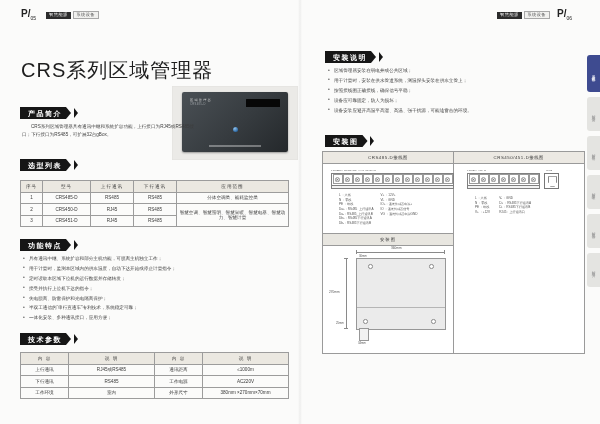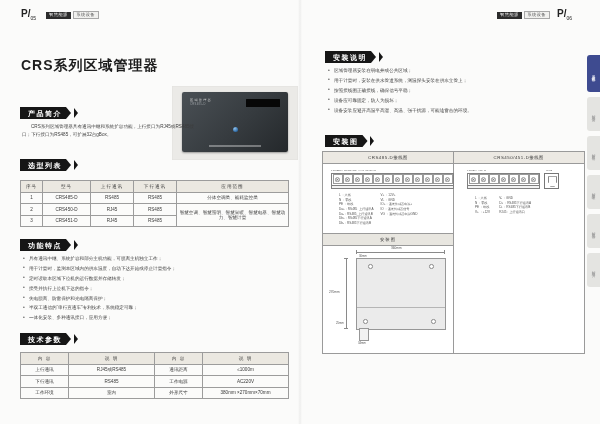--- a/index.html
+++ b/index.html
@@ -9,21 +9,21 @@
   .gutter{left:298px;top:0;width:4px;height:424px;
           background:linear-gradient(90deg,rgba(0,0,0,0),rgba(0,0,0,.05),rgba(0,0,0,0))}
 
   
   .pgno{font-size:10px;font-weight:bold;color:#222;letter-spacing:0}
   .pgno .sub{font-size:5px;font-weight:normal;vertical-align:sub}
   .badges{display:flex;gap:2px;align-items:center}
   .badge-dark{background:#2c2c2c;color:#fff;font-size:4.2px;padding:1.5px 3px;line-height:1;letter-spacing:.5px}
   .badge-light{background:#f1f1ef;border:.5px solid #a8a8a8;color:#555;font-size:4.2px;padding:1px 2.5px;line-height:1;letter-spacing:.5px}
 
-  .title{font-size:14px;font-weight:bold;color:#1d1d1d;letter-spacing:1px}
+  .title{font-size:20px;font-weight:normal;color:#1d1d1d;letter-spacing:1px}
 
   
   .tagwrap{display:flex;align-items:center;gap:2.5px}
   .tag{background:#161616;color:#fff;font-size:7px;font-weight:bold;letter-spacing:1.5px;
        line-height:1;padding:2.5px 9px 2.5px 8px;
        clip-path:polygon(0 0,calc(100% - 5px) 0,100% 50%,calc(100% - 5px) 100%,0 100%)}
   .chev{width:0;height:0;border-left:4.5px solid #161616;border-top:5.5px solid transparent;border-bottom:5.5px solid transparent}
 
   
   .para{font-size:4.6px;line-height:1.85;color:#3c3c3c;text-indent:9px}

